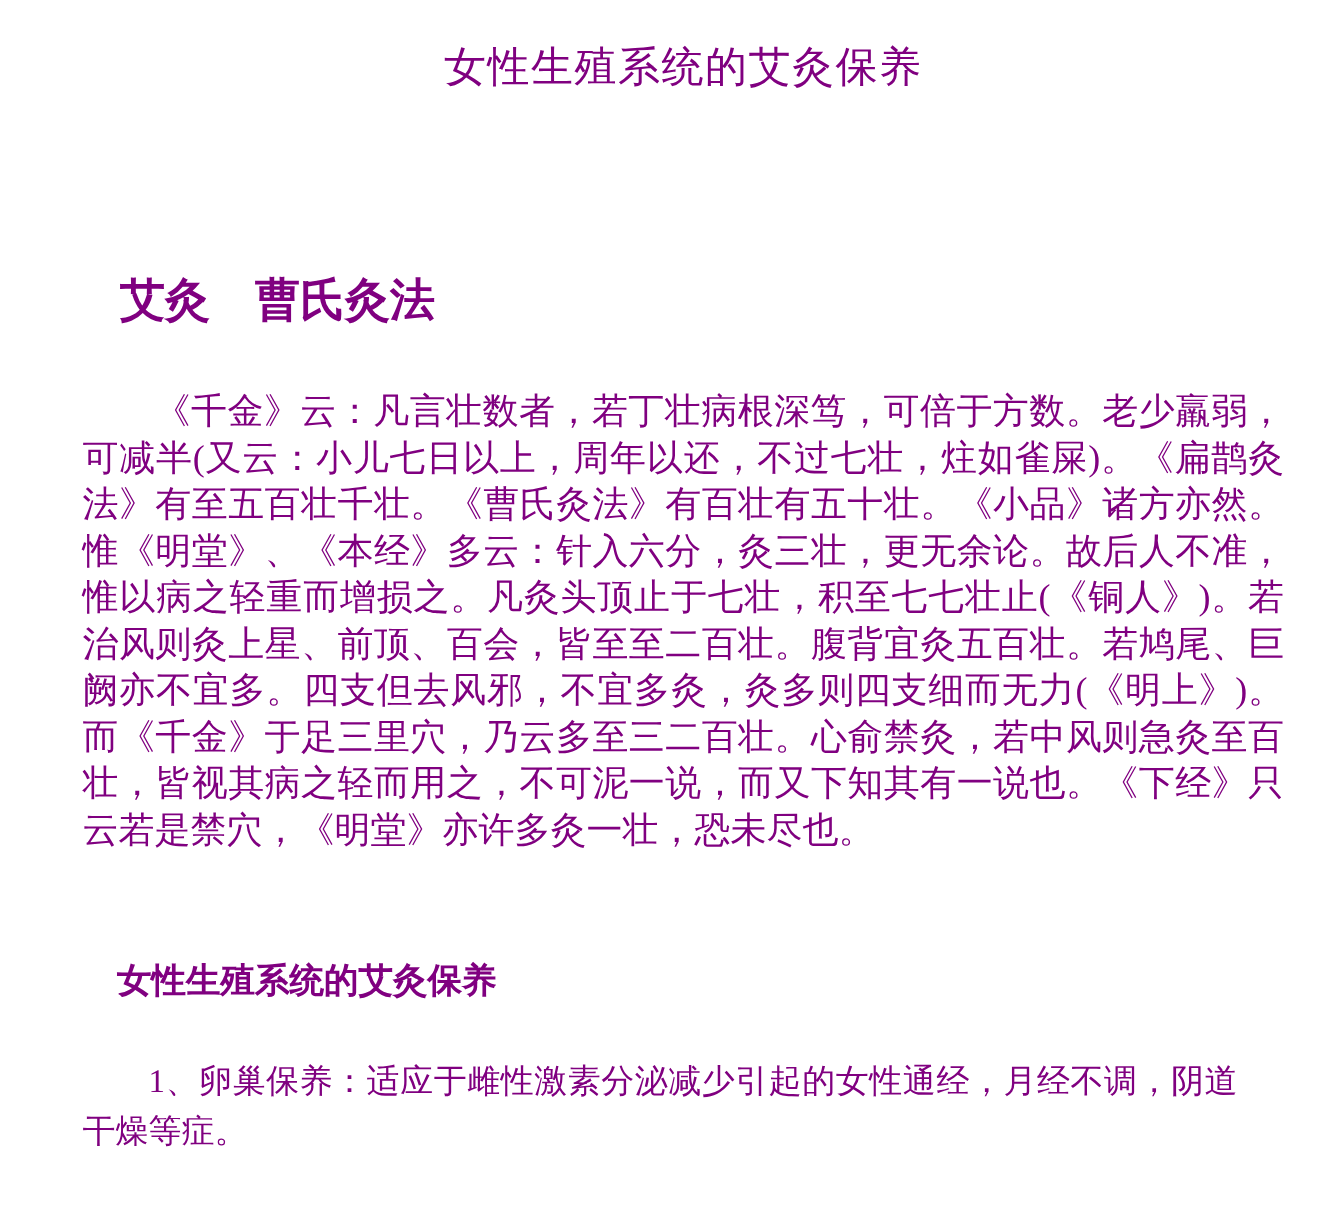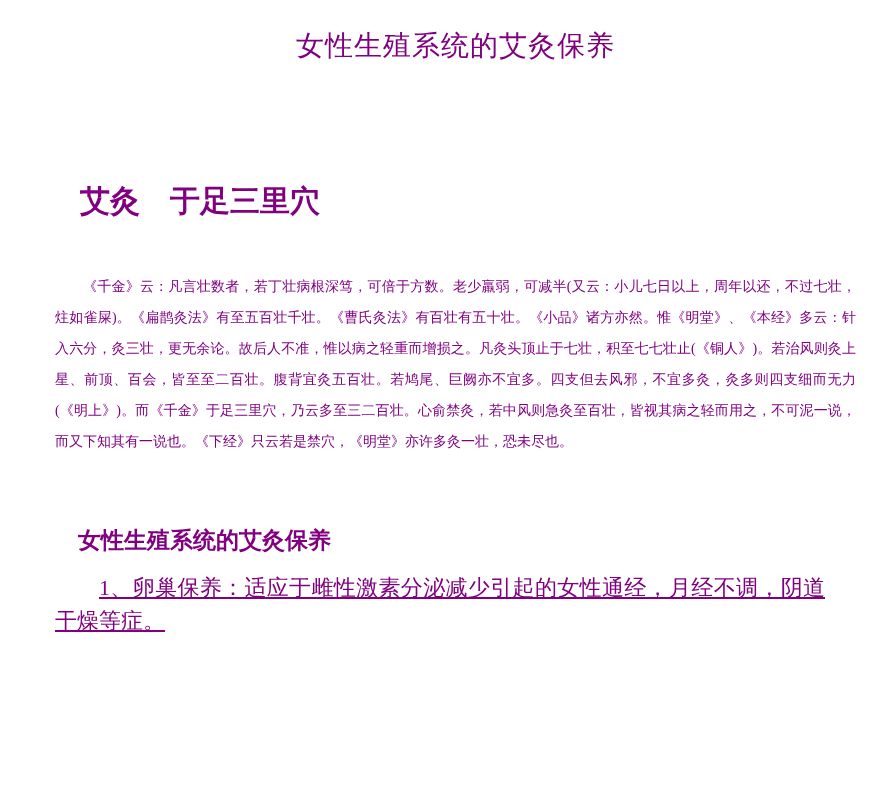--- a/index.html
+++ b/index.html
@@ -28,57 +28,56 @@
     letter-spacing: 1px;
   }
   .section-heading {
     margin-top: 122px;
     padding-left: 25px;
     font-size: 30px;
     line-height: 34px;
     font-weight: bold;
   }
   .body-paragraph {
-    margin-top: 53px;
-    font-size: 14px;
+    margin-top: 42px;
+    font-size: 24px;
     line-height: 31px;
     text-align: justify;
     text-indent: 2em;
     width: 801px;
   }
   .sub-title {
     margin-top: 70px;
     padding-left: 23px;
     font-size: 23px;
     line-height: 28px;
     font-weight: bold;
   }
   .doc-item {
     font-size: 22px;
     line-height: 33px;
     text-align: justify;
     text-indent: 2em;
     width: 770px;
   }
   .doc-item.first {
-    margin-top: 16px;
-    text-decoration: underline;
+    margin-top: 36px;
   }
   .doc-item.second {
     margin-top: 24px;
   }
 </style>
 </head>
 <body style="color: rgb(128, 0, 128);">
 
 <div class="page">
 
   <div class="doc-title">女性生殖系统的艾灸保养</div>
 
-  <div class="section-heading">艾灸　于足三里穴</div>
+  <div class="section-heading">艾灸　曹氏灸法</div>
 
   <div class="body-paragraph">《千金》云：凡言壮数者，若丁壮病根深笃，可倍于方数。老少羸弱，可减半(又云：小儿七日以上，周年以还，不过七壮，炷如雀屎)。《扁鹊灸法》有至五百壮千壮。《曹氏灸法》有百壮有五十壮。《小品》诸方亦然。惟《明堂》、《本经》多云：针入六分，灸三壮，更无余论。故后人不准，惟以病之轻重而增损之。凡灸头顶止于七壮，积至七七壮止(《铜人》)。若治风则灸上星、前顶、百会，皆至至二百壮。腹背宜灸五百壮。若鸠尾、巨阙亦不宜多。四支但去风邪，不宜多灸，灸多则四支细而无力(《明上》)。而《千金》于足三里穴，乃云多至三二百壮。心俞禁灸，若中风则急灸至百壮，皆视其病之轻而用之，不可泥一说，而又下知其有一说也。《下经》只云若是禁穴，《明堂》亦许多灸一壮，恐未尽也。</div>
 
   <div class="sub-title">女性生殖系统的艾灸保养</div>
 
   <div class="doc-item first">1、卵巢保养：适应于雌性激素分泌减少引起的女性通经，月经不调，阴道干燥等症。</div>
 
 
 </div>
 

